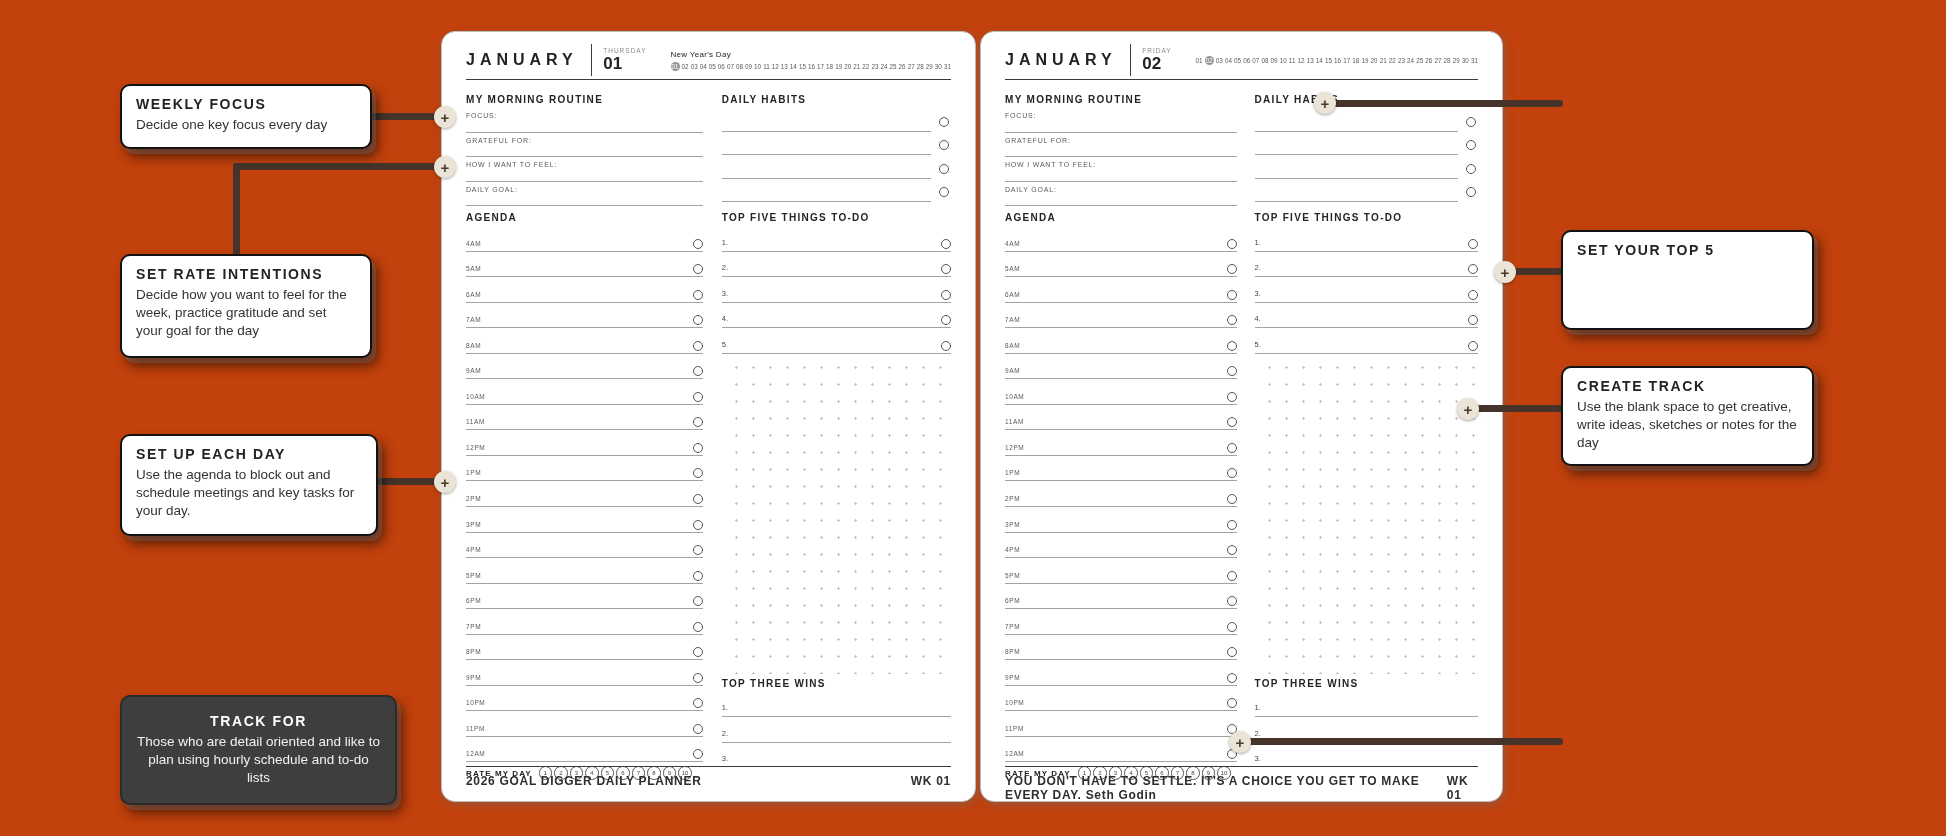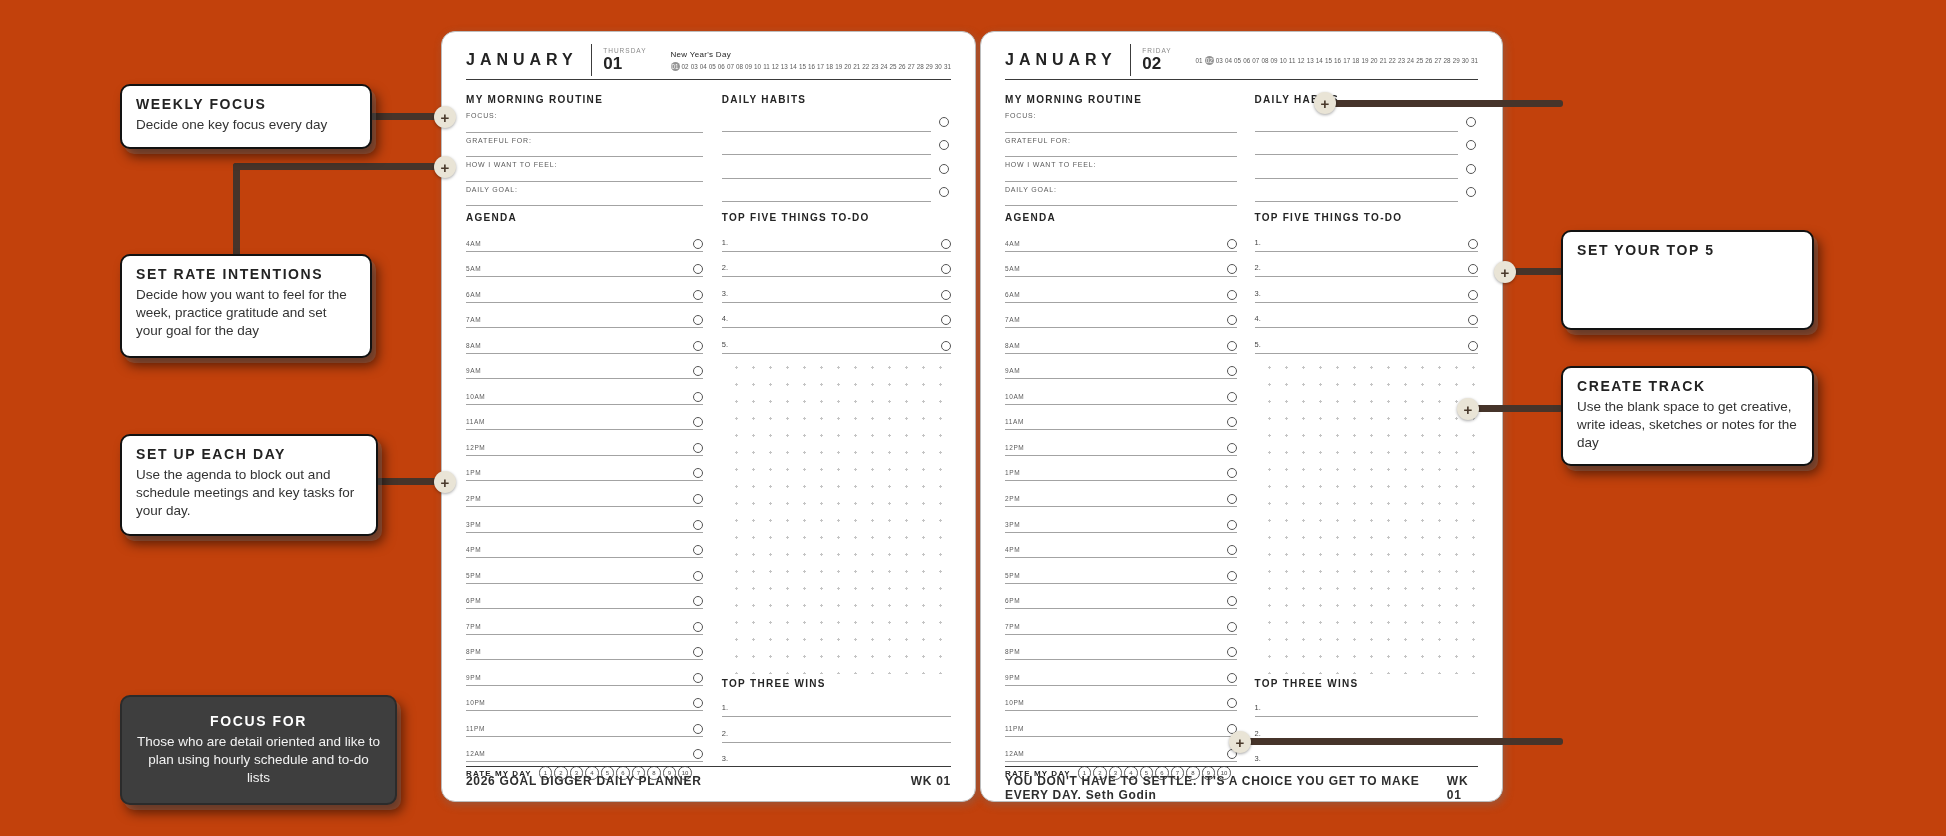--- a/index.html
+++ b/index.html
@@ -600,21 +600,21 @@
   </aside>
   <aside class="callout" id="co-intent">
     <h3>SET RATE INTENTIONS</h3>
     <p>Decide how you want to feel for the week, practice gratitude and set your goal for the day</p>
   </aside>
   <aside class="callout" id="co-setup">
     <h3>SET UP EACH DAY</h3>
     <p>Use the agenda to block out and schedule meetings and key tasks for your day.</p>
   </aside>
   <aside class="callout" id="co-made">
-    <h3>FOCUS FOR</h3>
+    <h3>TRACK FOR</h3>
     <p>Those who are detail oriented and like to plan using hourly schedule and to-do lists</p>
   </aside>
   <aside class="callout" id="co-top5">
     <h3>SET YOUR TOP 5</h3>
   </aside>
   <aside class="callout" id="co-create">
     <h3>CREATE TRACK</h3>
     <p>Use the blank space to get creative, write ideas, sketches or notes for the day</p>
   </aside>
 </div>

